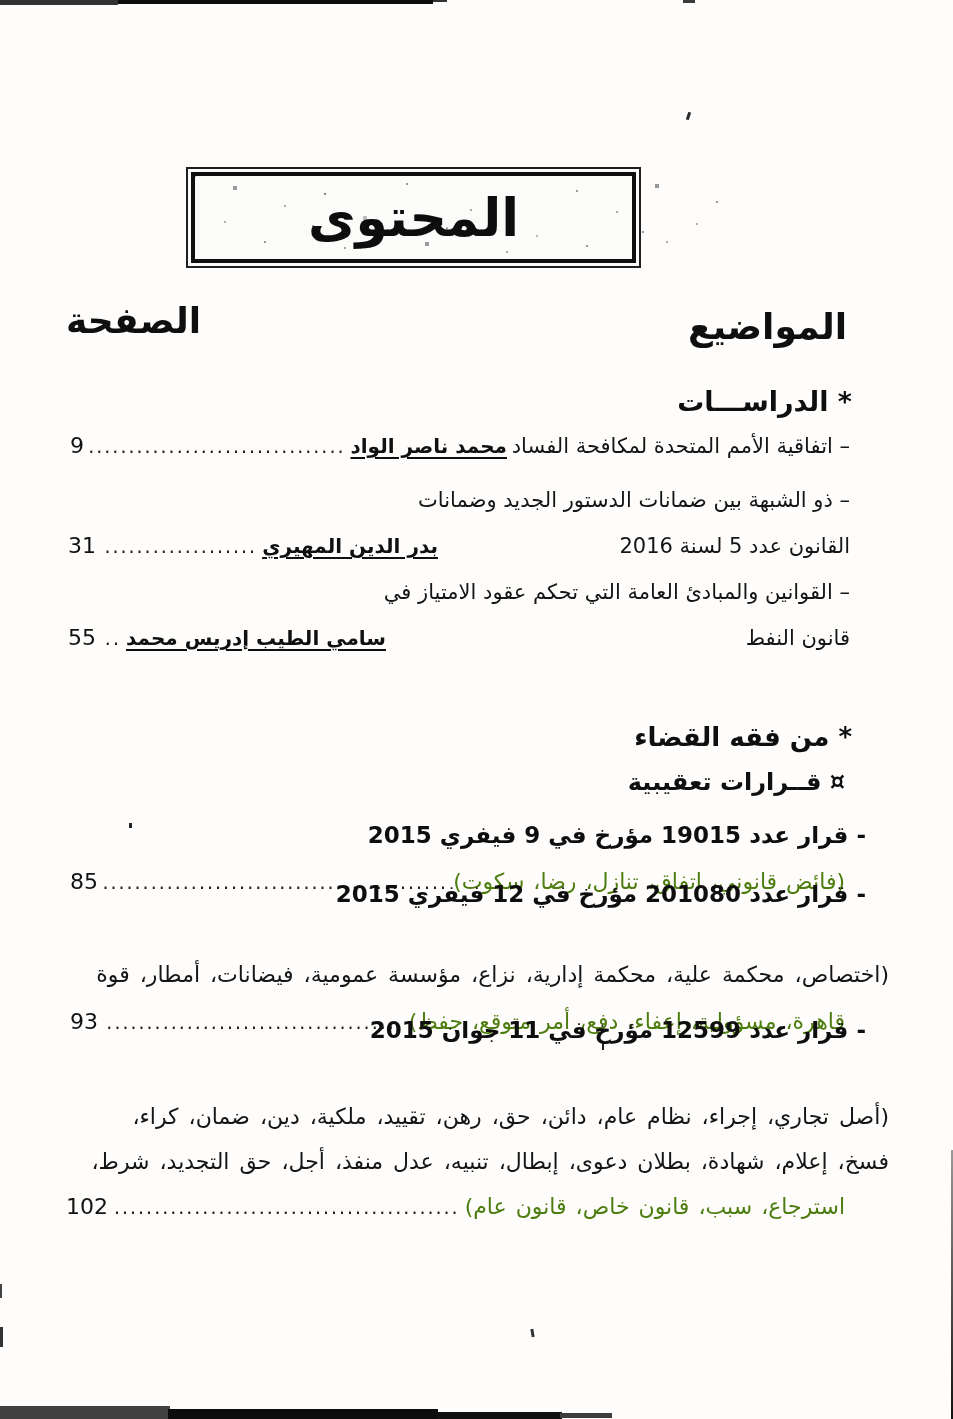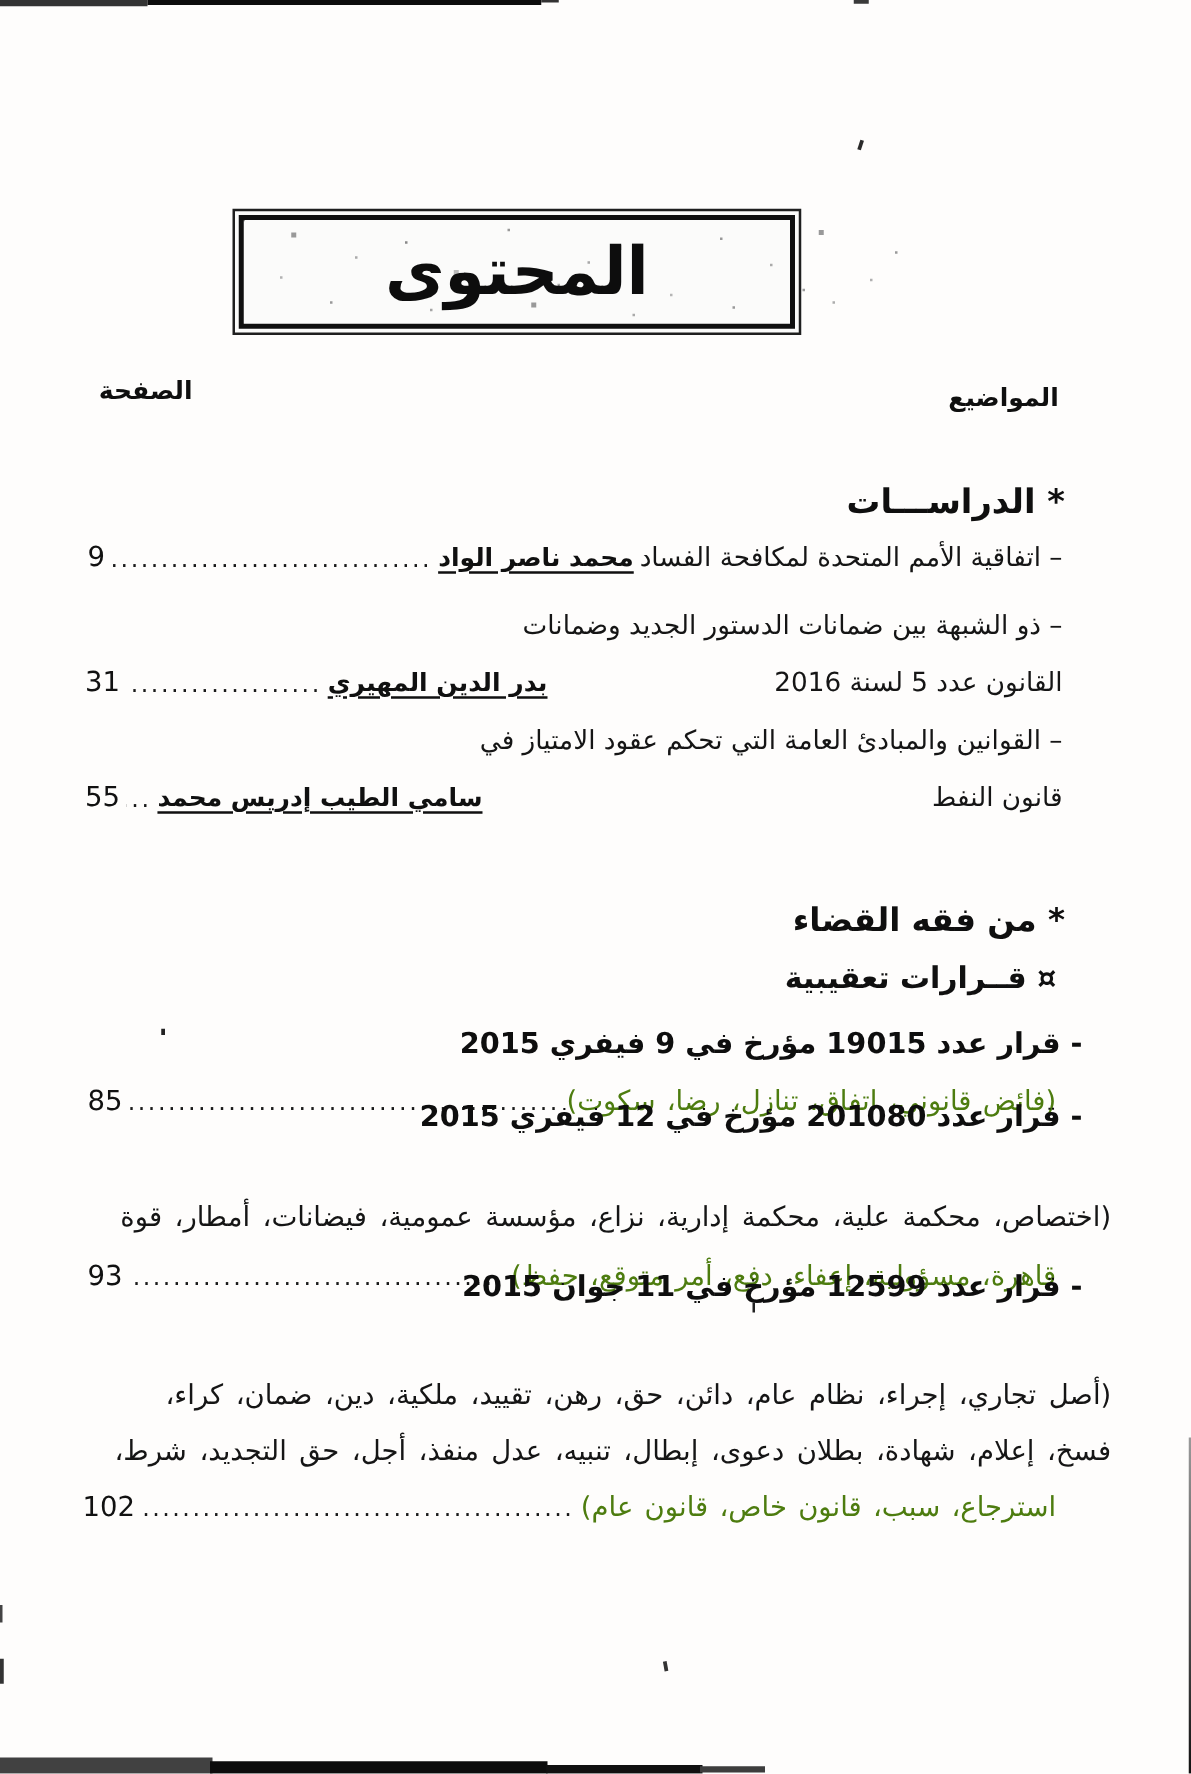--- a/index.html
+++ b/index.html
@@ -36,21 +36,21 @@
     box-shadow:40px 12px 0 1px #999,90px 30px 0 #aaa,130px 18px 0 #888,
       170px 42px 0 1px #bbb,212px 8px 0 #999,252px 52px 0 #aaa,
       300px 22px 0 1px #8a8a8a,342px 60px 0 #b5b5b5,382px 15px 0 #999,
       422px 36px 0 #aaa,462px 10px 0 1px #999,502px 48px 0 #b0b0b0,
       70px 66px 0 #999,150px 72px 0 #a5a5a5,232px 68px 0 1px #999,
       312px 76px 0 #aaa,392px 70px 0 #999,472px 66px 0 #adadad,
       30px 46px 0 #b2b2b2,522px 26px 0 #999,118px 50px 0 #9f9f9f,
       276px 34px 0 #a8a8a8,448px 56px 0 #9b9b9b;
   }
   
-  .col-header{font-weight:bold;font-size:20px;color:#0f0f0f;white-space:nowrap;margin-left:13px;}
+  .col-header{font-weight:bold;font-size:36px;color:#0f0f0f;white-space:nowrap;}
   .sec-heading{font-weight:bold;font-size:27px;color:#0f0f0f;white-space:nowrap;margin-top:12px;}
   .sub-heading{font-weight:bold;font-size:24px;color:#101010;white-space:nowrap;}
   
   .study-title{
     font-size:21px;line-height:34px;white-space:nowrap;
     text-align:right;color:#151515;
   }
   .author-row{
     display:flex;direction:rtl;align-items:baseline;
     line-height:34px;

